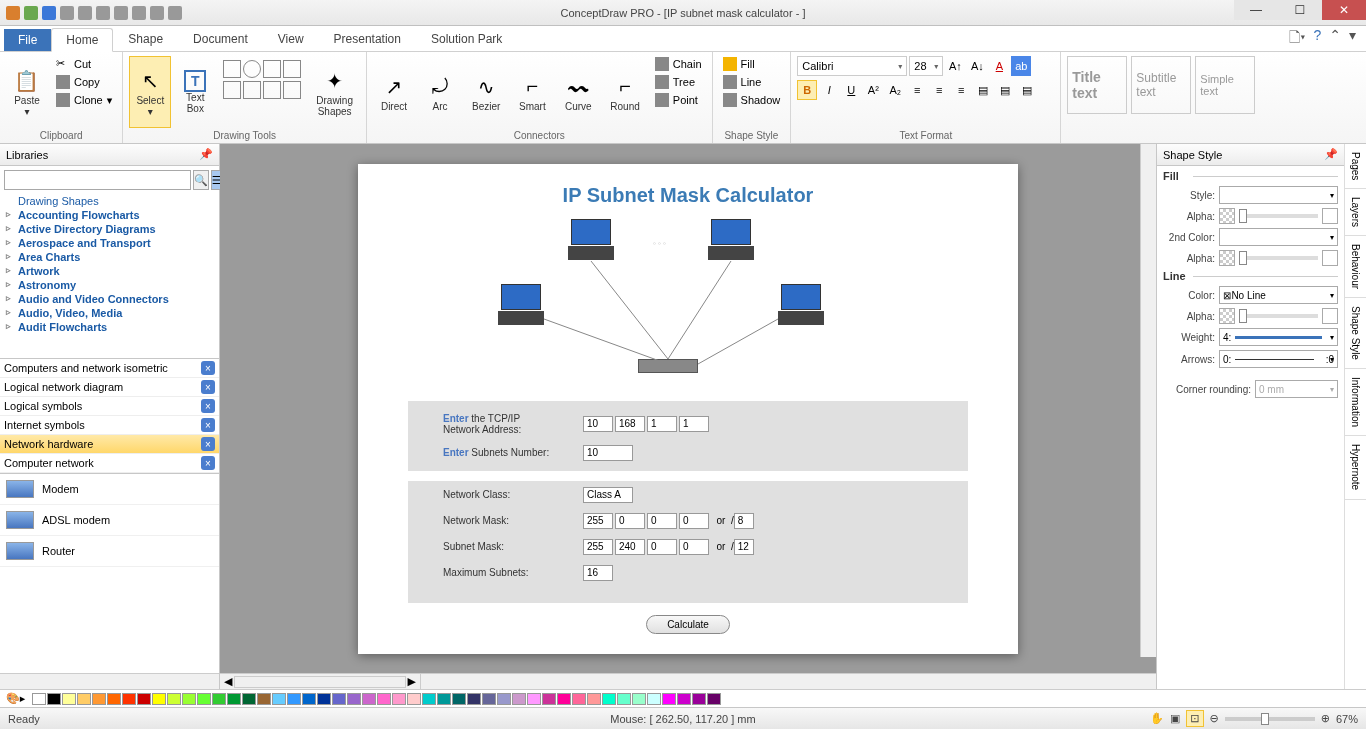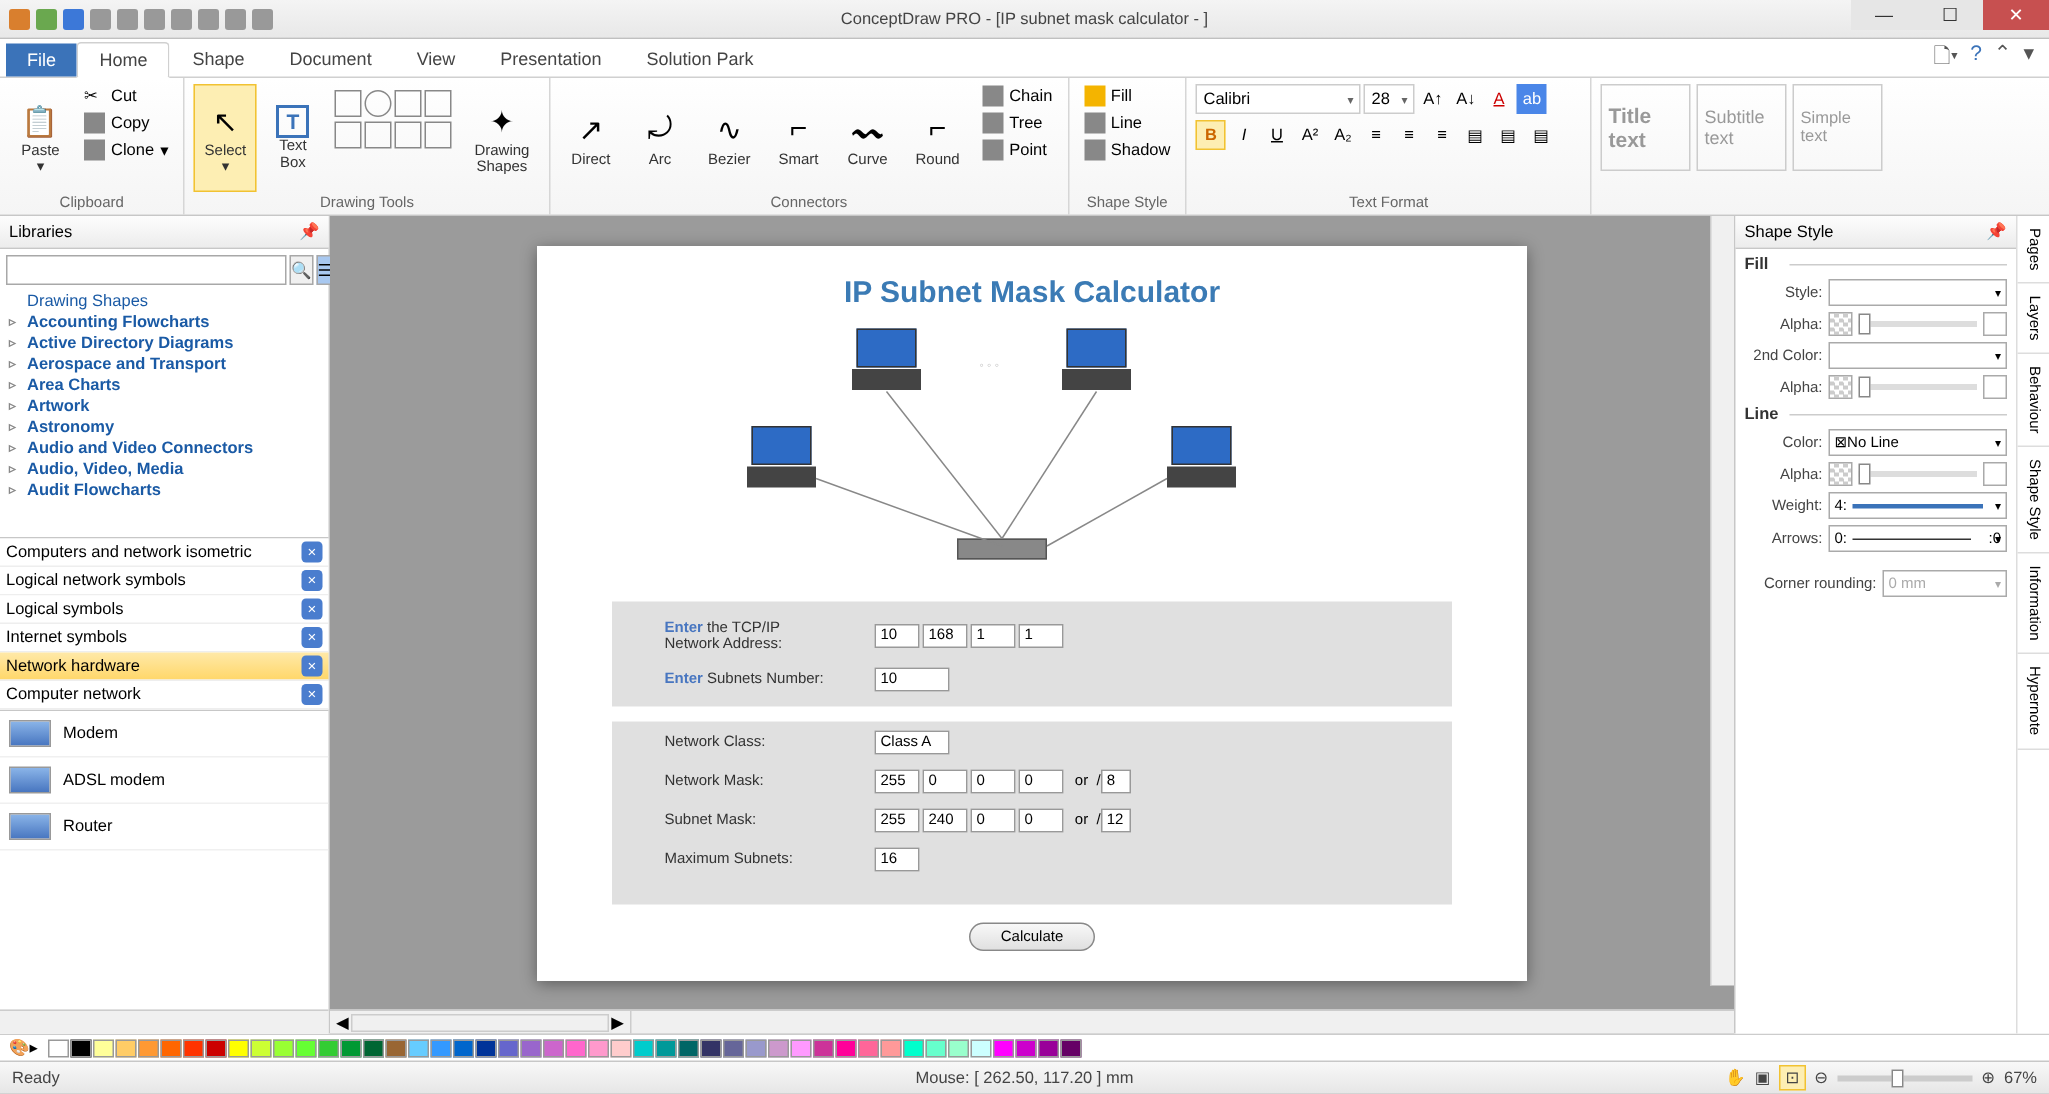--- a/index.html
+++ b/index.html
@@ -338,21 +338,21 @@
       <div class="itm bold">Audio and Video Connectors</div>
       <div class="itm bold">Audio, Video, Media</div>
       <div class="itm bold">Audit Flowcharts</div>
     </div>
     <div class="openlibs">
       <div class="olib">
           <span>Computers and network isometric</span>
           <span class="x">×</span>
         </div>
       <div class="olib">
-          <span>Logical network symbols</span>
+          <span>Logical network diagram</span>
           <span class="x">×</span>
         </div>
       <div class="olib">
           <span>Logical symbols</span>
           <span class="x">×</span>
         </div>
       <div class="olib">
           <span>Internet symbols</span>
           <span class="x">×</span>
         </div>

